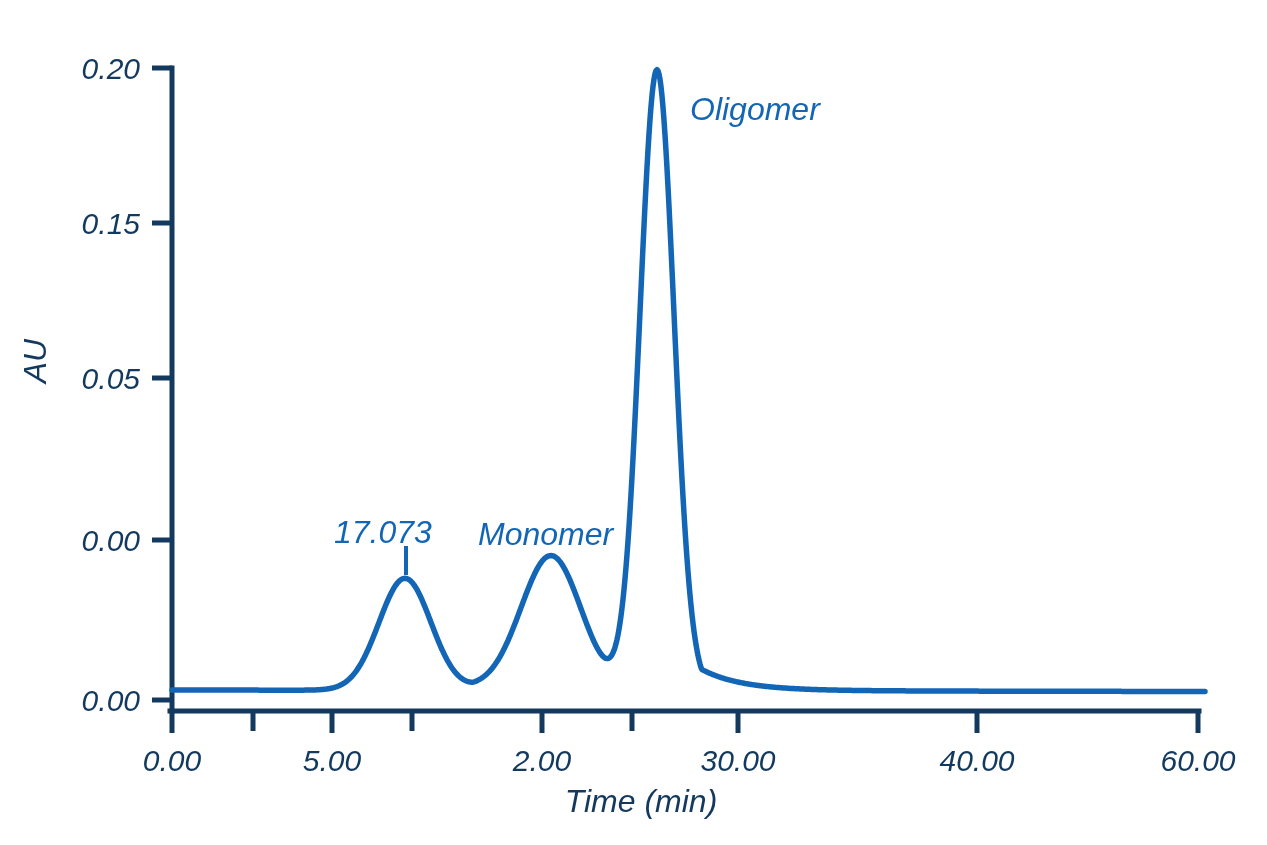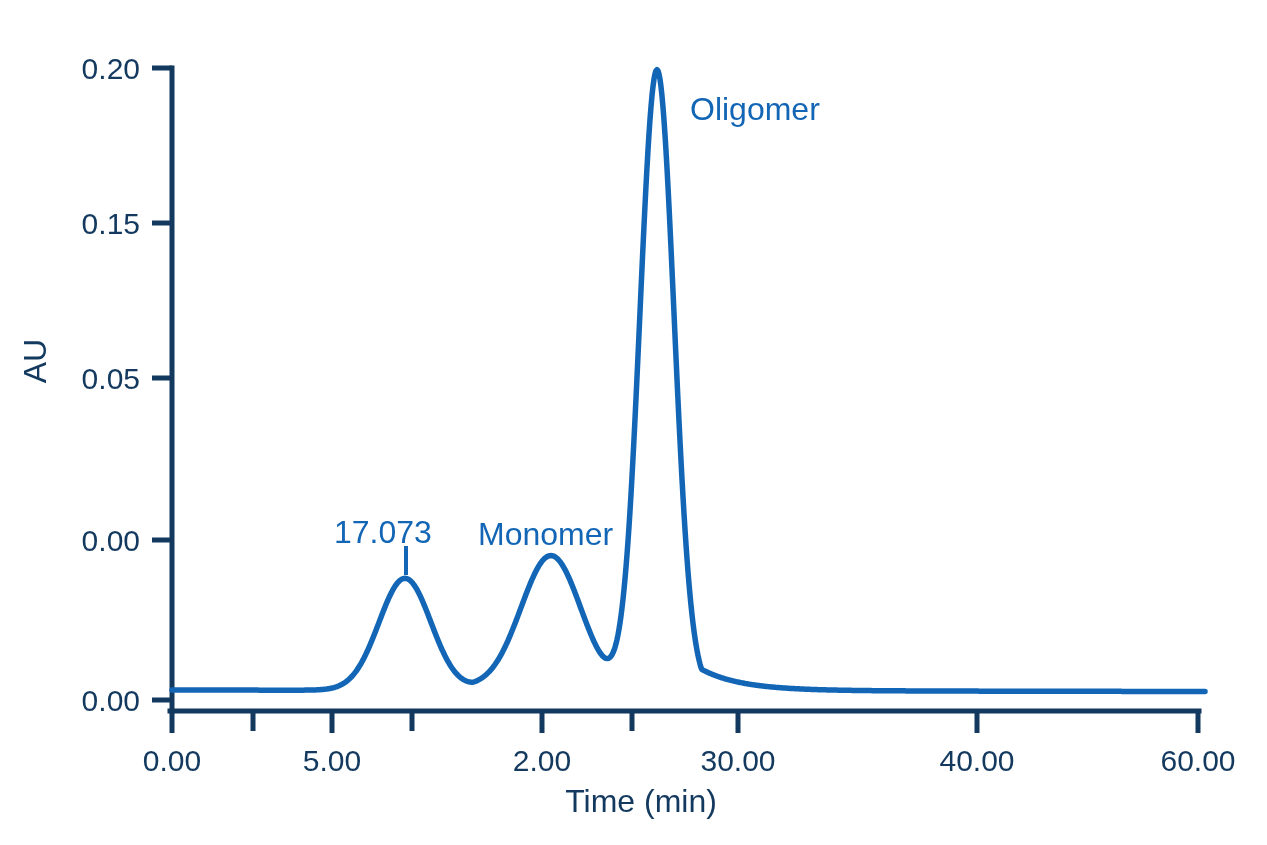--- a/index.html
+++ b/index.html
@@ -12,20 +12,21 @@
     width: 1267px;
     height: 845px;
     font-family: "Liberation Sans", sans-serif;
     overflow: hidden;
   }
   #chart-root {
     position: relative;
     width: 1267px;
     height: 845px;
     background: #ffffff;
+    font-style: italic;
   }
   #chart-svg {
     position: absolute;
     top: 0;
     left: 0;
     width: 1267px;
     height: 845px;
     display: block;
   }
   .tick-label {

